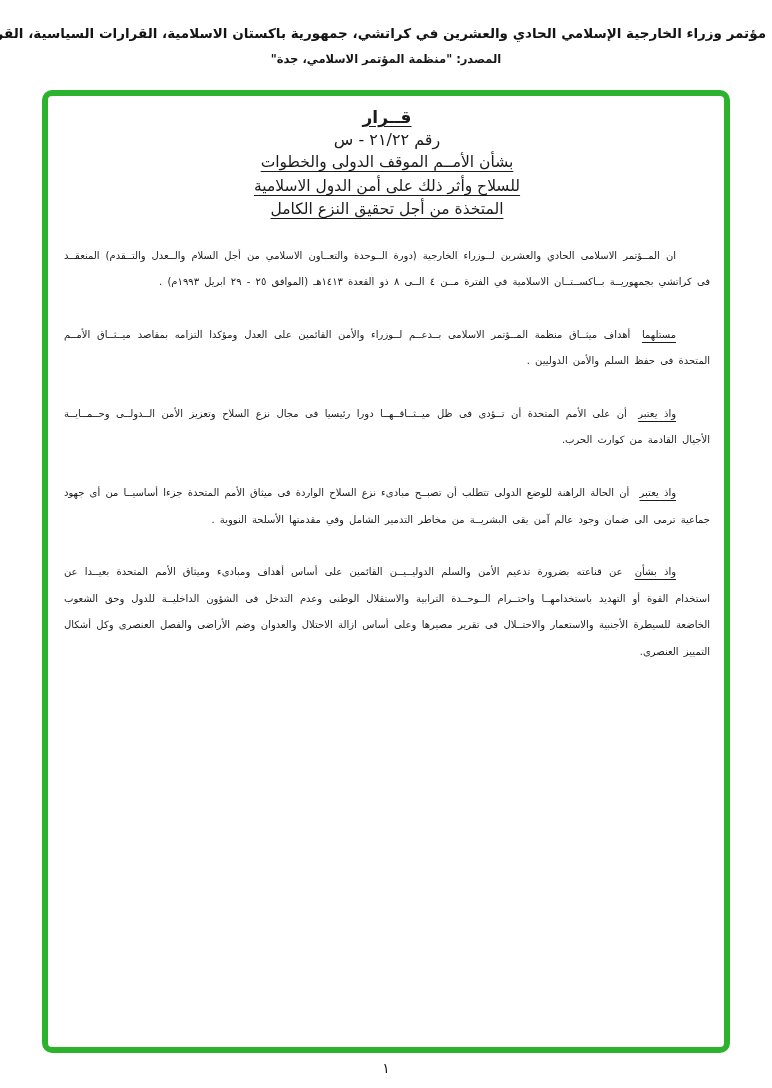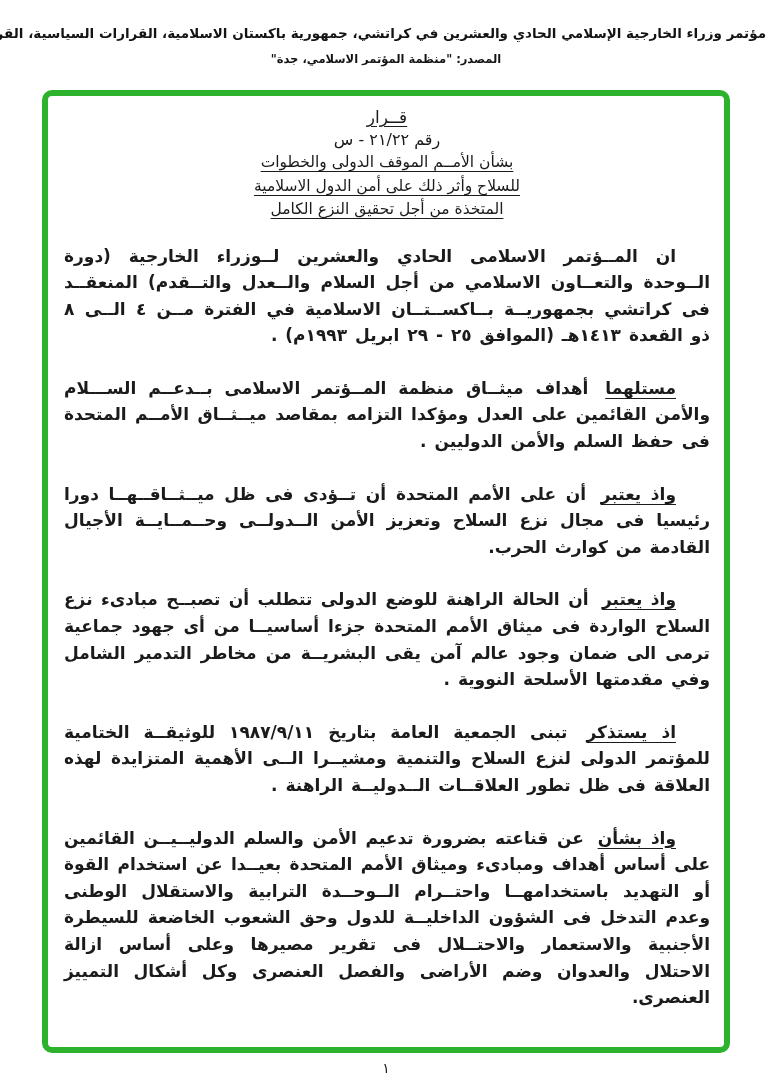--- a/index.html
+++ b/index.html
@@ -49,48 +49,47 @@
     border-radius: 10px;
     padding: 8px 14px 0 16px;
     color: #1b1b1b;
   }
   .title-block {
     text-align: center;
     margin-top: 2px;
   }
   .doc-title {
     font-size: 17px;
-    font-weight: normal;
+    font-weight: bold;
     text-decoration: underline;
     text-underline-offset: 3px;
     line-height: 22px;
   }
   .doc-number {
     font-size: 16px;
     line-height: 23px;
   }
   .subject-line {
     font-size: 15.5px;
     line-height: 23.5px;
     text-decoration: underline;
     text-underline-offset: 4px;
   }
   .body-block {
     margin-top: 21px;
   }
   .para {
     direction: rtl;
     text-align: justify;
-    font-size: 17px;
+    font-size: 10px;
     line-height: 26.6px;
     margin: 0 0 26px 0;
     text-indent: 34px;
     color: #1b1b1b;
     word-spacing: 2px;
-    font-weight: bold;
   }
   .lead {
     text-decoration: underline;
     text-underline-offset: 4px;
     margin-left: 5px;
     margin-top: 17px;
   }
   .page-number {
     position: absolute;
     bottom: 12px;
@@ -118,33 +117,29 @@
       <div class="subject-line">للسلاح وأثر ذلك على أمن الدول الاسلامية</div>
       <div class="subject-line">المتخذة من أجل تحقيق النزع الكامل</div>
     </div>
 
     <div class="body-block">
       <p class="para">
         <span>ان المــؤتمر الاسلامى الحادي والعشرين لــوزراء الخارجية (دورة الــوحدة والتعــاون الاسلامي من أجل السلام والــعدل والتــقدم) المنعقــد فى كراتشي بجمهوريــة بــاكســتــان الاسلامية في الفترة مــن ٤ الــى ٨ ذو القعدة ١٤١٣هـ (الموافق ٢٥ - ٢٩ ابريل ١٩٩٣م) .</span>
       </p>
       <p class="para">
         <span class="lead">مستلهما</span>
-        <span>أهداف ميثــاق منظمة المــؤتمر الاسلامى بــدعــم الســـلام والأمن القائمين على العدل ومؤكدا التزامه بمقاصد ميــثــاق الأمــم المتحدة فى حفظ السلم والأمن الدوليين .</span>
+        <span>أهداف ميثــاق منظمة المــؤتمر الاسلامى بــدعــم لــوزراء والأمن القائمين على العدل ومؤكدا التزامه بمقاصد ميــثــاق الأمــم المتحدة فى حفظ السلم والأمن الدوليين .</span>
       </p>
       <p class="para">
         <span class="lead">واذ يعتبر</span>
         <span>أن على الأمم المتحدة أن تــؤدى فى ظل ميــثــاقــهــا دورا رئيسيا فى مجال نزع السلاح وتعزيز الأمن الــدولــى وحــمــايــة الأجيال القادمة من كوارث الحرب.</span>
       </p>
       <p class="para">
         <span class="lead">واذ يعتبر</span>
         <span>أن الحالة الراهنة للوضع الدولى تتطلب أن تصبــح مبادىء نزع السلاح الواردة فى ميثاق الأمم المتحدة جزءا أساسيــا من أى جهود جماعية ترمى الى ضمان وجود عالم آمن يقى البشريــة من مخاطر التدمير الشامل وفي مقدمتها الأسلحة النووية .</span>
-      </p>
-      <p class="para">
-        <span class="lead">اذ يستذكر</span>
-        <span>تبنى الجمعية العامة بتاريخ ١٩٨٧/٩/١١ للوثيقــة الختامية للمؤتمر الدولى لنزع السلاح والتنمية ومشيــرا الــى الأهمية المتزايدة لهذه العلاقة فى ظل تطور العلاقــات الــدوليــة الراهنة .</span>
       </p>
       <p class="para">
         <span class="lead">واذ بشأن</span>
         <span>عن قناعته بضرورة تدعيم الأمن والسلم الدوليــيــن القائمين على أساس أهداف ومبادىء وميثاق الأمم المتحدة بعيــدا عن استخدام القوة أو التهديد باستخدامهــا واحتــرام الــوحــدة الترابية والاستقلال الوطنى وعدم التدخل فى الشؤون الداخليــة للدول وحق الشعوب الخاضعة للسيطرة الأجنبية والاستعمار والاحتــلال فى تقرير مصيرها وعلى أساس ازالة الاحتلال والعدوان وضم الأراضى والفصل العنصرى وكل أشكال التمييز العنصرى.</span>
       </p>
     </div>
 
   </div>
 
   <div class="page-number">١</div>

